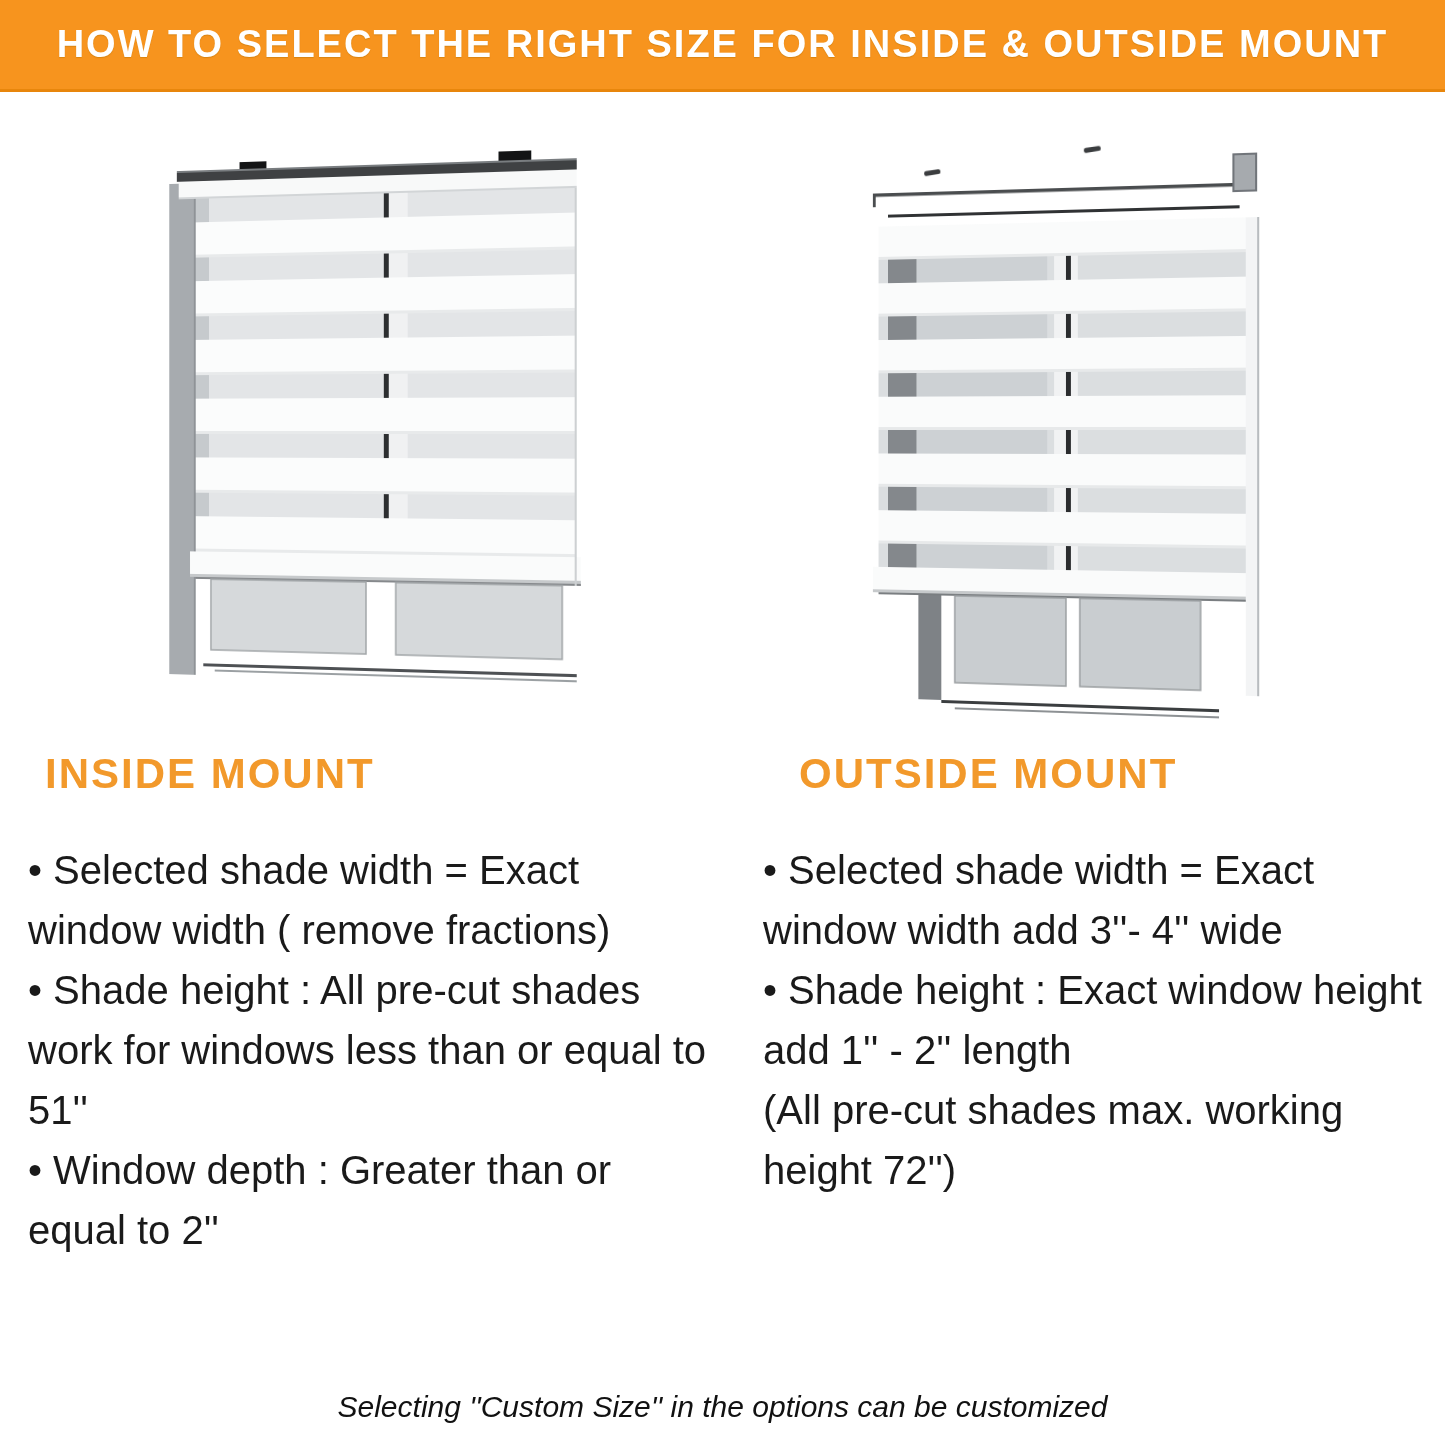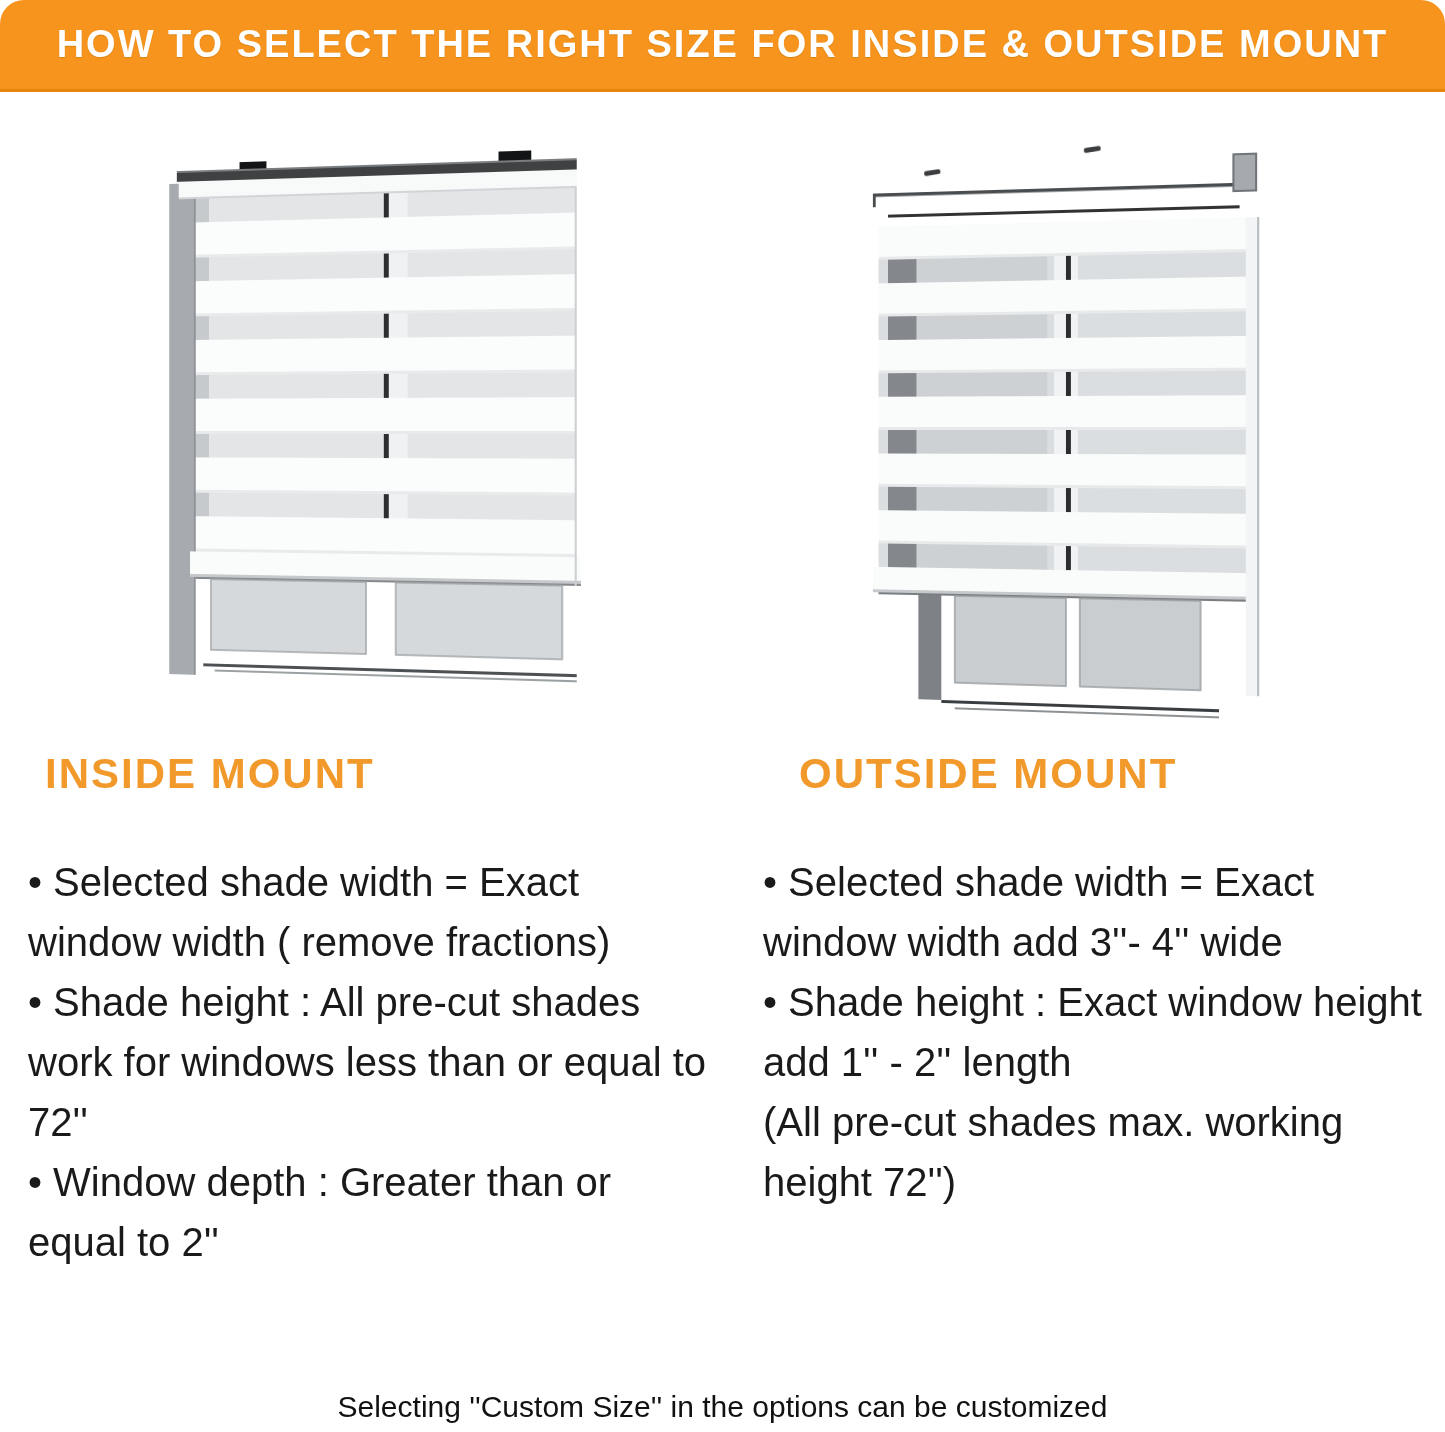--- a/index.html
+++ b/index.html
@@ -1,18 +1,18 @@
 <!DOCTYPE html>
 <html><head>
 <meta charset="utf-8">
 <style>
   html,body{margin:0;padding:0;background:#ffffff;}
   .page{
     position:relative;width:1445px;height:1432px;background:#ffffff;
-    font-family:"Liberation Sans", sans-serif;overflow:hidden;border-radius:24px;
+    font-family:"Liberation Sans", sans-serif;overflow:hidden;
   }
   
   .banner{
     position:absolute;left:0;top:0;width:1445px;height:92px;
     background:#F7941E;border-bottom:3px solid #E8860C;
     display:flex;align-items:center;justify-content:center;box-sizing:border-box;
   }
   .banner-title{
     color:#ffffff;font-size:38px;font-weight:bold;letter-spacing:2px;
     white-space:nowrap;text-shadow:0 1px 1px rgba(180,110,0,.45);
@@ -23,28 +23,28 @@
   .illus-outside{left:862px;top:138px;width:400px;height:585px;}
   .persp{width:100%;height:100%;transform:perspective(1300px) rotateY(-9deg);}
   
   .mount-heading{
     position:absolute;font-size:42px;font-weight:bold;letter-spacing:2px;
     color:#F2992B;white-space:nowrap;
   }
   .heading-inside{left:45px;top:750px;}
   .heading-outside{left:799px;top:750px;}
   
-  .col{position:absolute;top:840px;color:#1a1a1a;font-size:40px;margin-top:12px;}
+  .col{position:absolute;top:840px;color:#1a1a1a;font-size:40px;}
   .col .line{height:60px;line-height:60px;white-space:nowrap;}
   .col-inside{left:28px;width:700px;}
   .col-outside{left:763px;width:670px;}
   
   .footer{
     position:absolute;left:0;top:1390px;width:1445px;text-align:center;
-    font-size:30px;color:#111111;
+    font-size:30px;color:#111111;font-style:italic;
   }
 </style>
 </head>
 <body>
 
 <div class="page">
 
   <div class="banner">
     <div class="banner-title">HOW TO SELECT THE RIGHT SIZE FOR INSIDE &amp; OUTSIDE MOUNT</div>
   </div>
@@ -224,21 +224,21 @@
   </div>
 
   <div class="mount-heading heading-inside">INSIDE MOUNT</div>
   <div class="mount-heading heading-outside">OUTSIDE MOUNT</div>
 
   <div class="col col-inside">
     <div class="line">• Selected shade width = Exact</div>
     <div class="line">window width ( remove fractions)</div>
     <div class="line">• Shade height : All pre-cut shades</div>
     <div class="line">work for windows less than or equal to</div>
-    <div class="line">72''</div>
+    <div class="line">51''</div>
     <div class="line">• Window depth : Greater than or</div>
     <div class="line">equal to 2''</div>
   </div>
 
   <div class="col col-outside">
     <div class="line">• Selected shade width = Exact</div>
     <div class="line">window width add 3''- 4'' wide</div>
     <div class="line">• Shade height : Exact window height</div>
     <div class="line">add 1'' - 2'' length</div>
     <div class="line">(All pre-cut shades max. working</div>

